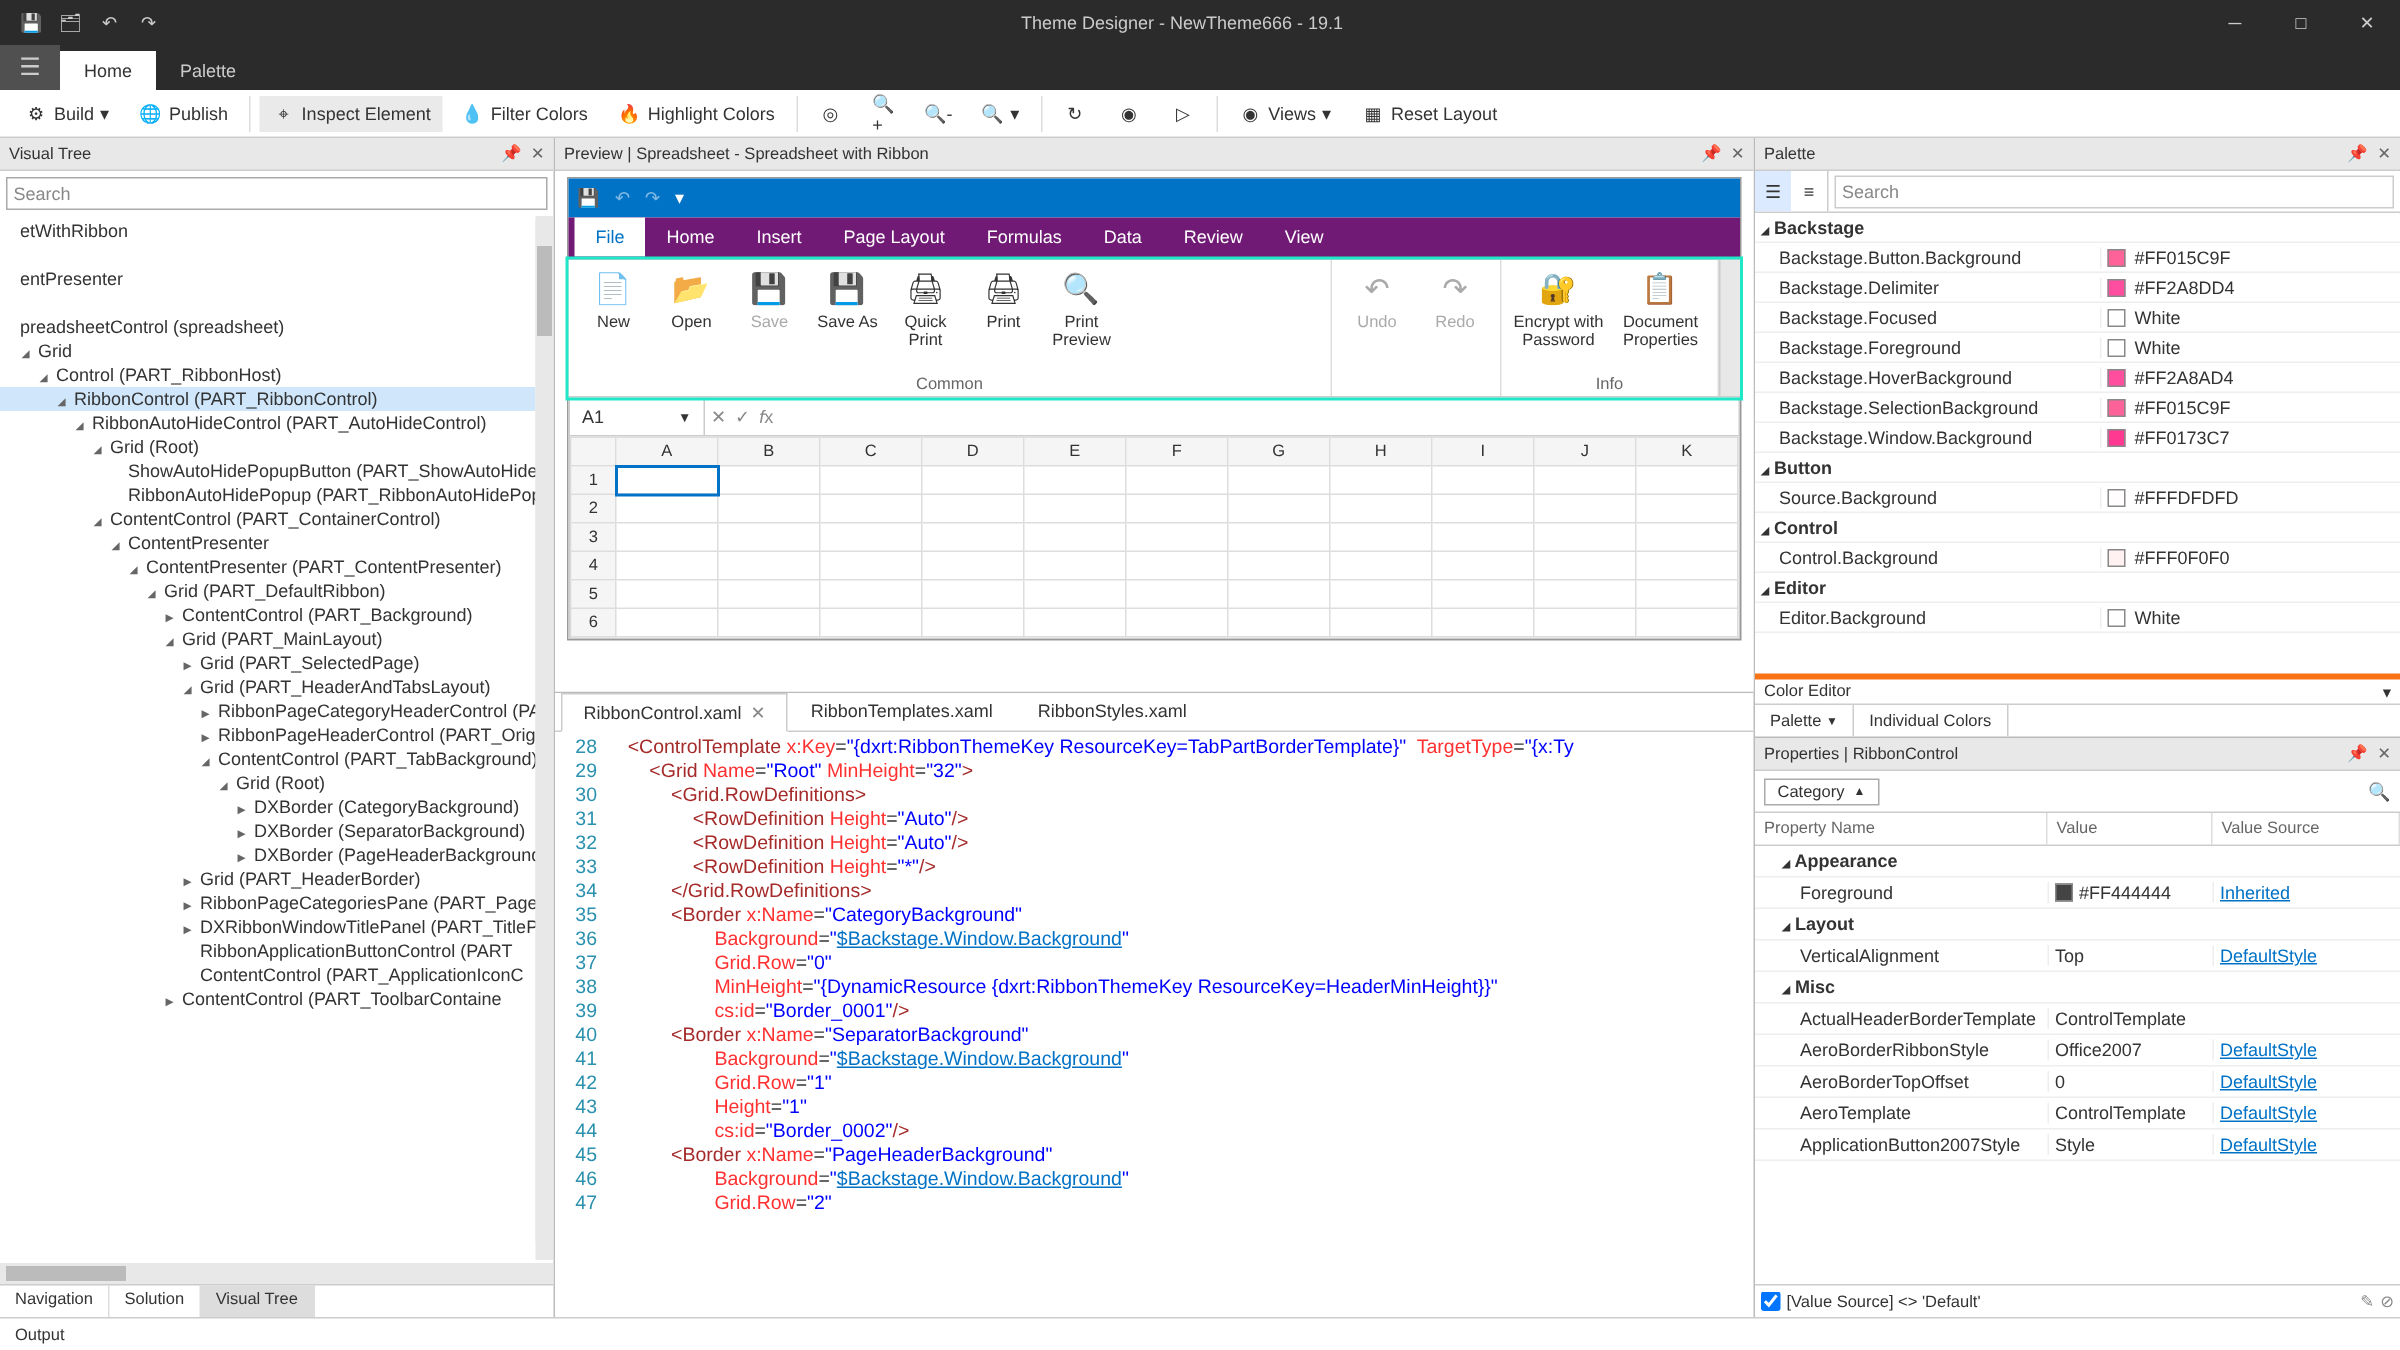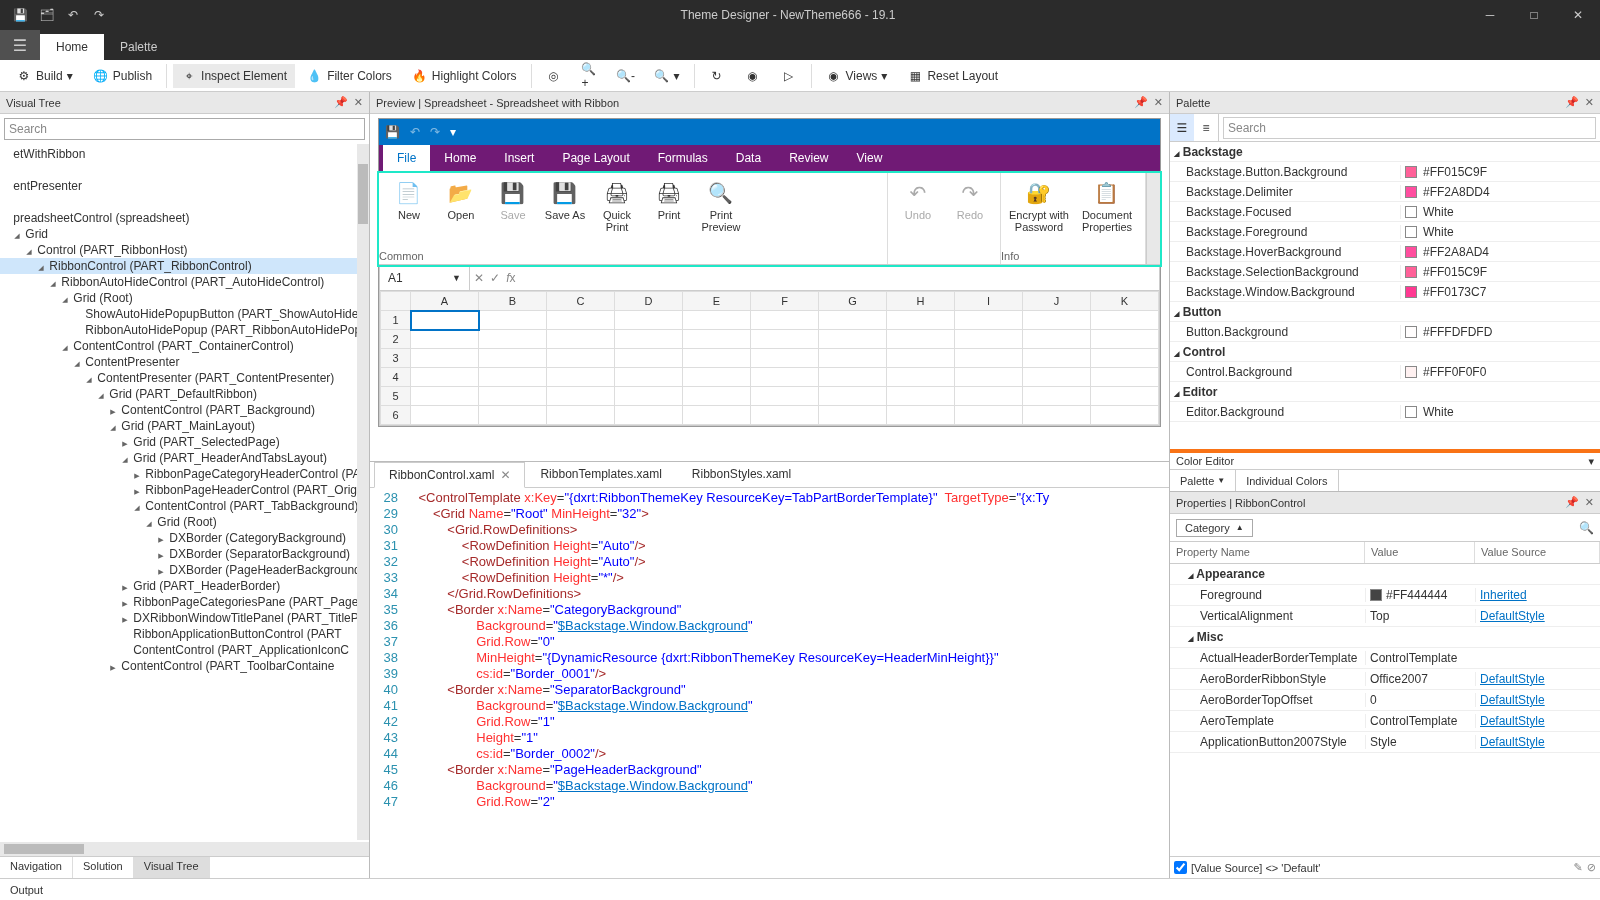--- a/index.html
+++ b/index.html
@@ -40,21 +40,21 @@
 .preview-area { height: 370px; display:flex; flex-direction:column; border-bottom: 1px solid #bbb; }
 .preview-body { flex:1; background:#fff; padding: 4px 8px; position:relative; }
 .ribbon-preview { border: 1px solid #999; background:#fff; }
 .ribbon-qat { height: 26px; background: #0173c7; display:flex; align-items:center; padding: 0 6px; gap: 10px; color:#fff; }
 .ribbon-tabs-row { height: 28px; background:#701a75; display:flex; align-items:flex-start; padding-left: 4px; }
 .rtab { padding: 6px 14px; color:#fff; font-size:12px; }
 .rtab.active { background:#fff; color:#0173c7; }
 .ribbon-content { height: 92px; background:#fff; display:flex; border-bottom: 1px solid #ccc; outline: 2px solid #1ee8c8; }
 .rgroup { border-right: 1px solid #ddd; display:flex; flex-direction:column; }
 .rgroup .buttons { flex:1; display:flex; align-items:flex-start; padding: 4px 6px; gap: 4px; }
-.rgroup .label { text-align:left; font-size:11px; color:#666; padding: 2px 0; }
+.rgroup .label { text-align:center; font-size:11px; color:#666; padding: 2px 0; }
 .rbtn { display:flex; flex-direction:column; align-items:center; justify-content:center; width: 48px; padding: 2px; font-size: 11px; text-align:center; line-height: 1.1; }
 .rbtn .ricon { width: 28px; height: 28px; margin-bottom: 2px; display:flex;align-items:center;justify-content:center; font-size: 20px; }
 .rbtn.disabled { color:#aaa; }
 .spreadsheet-head { height: 26px; border: 1px solid #ccc; border-top:none; display:flex; align-items:center; }
 .namebox { width: 90px; border-right:1px solid #ccc; height:100%; display:flex; align-items:center; padding: 0 8px; justify-content:space-between; }
 .fx-bar { flex:1; display:flex; align-items:center; padding:0 4px; gap: 6px; color:#888; }
 .grid-table { border:1px solid #ccc; border-top:none; }
 .grid-table table { border-collapse: collapse; width: 100%; table-layout: fixed; }
 .grid-table th, .grid-table td { border: 1px solid #ddd; height: 19px; font-size: 11px; font-weight:normal; text-align:center; background:#f5f5f5; }
 .grid-table td { background:#fff; }
@@ -548,21 +548,21 @@
             <div class="pval"><span class="swatch" style="background:#FF015C9F"></span>#FF015C9F</div>
           </div>
           <div class="palette-row">
             <div class="pname">Backstage.Window.Background</div>
             <div class="pval"><span class="swatch" style="background:#FF0173C7"></span>#FF0173C7</div>
           </div>
           <div class="palette-row group">
             <div class="pname"><span class="tg tg-down"></span> <b>Button</b></div>
           </div>
           <div class="palette-row">
-            <div class="pname">Button.Background</div>
+            <div class="pname">Source.Background</div>
             <div class="pval"><span class="swatch" style="background:#FFFDFDFD"></span>#FFFDFDFD</div>
           </div>
           <div class="palette-row group">
             <div class="pname"><span class="tg tg-down"></span> <b>Control</b></div>
           </div>
           <div class="palette-row">
             <div class="pname">Control.Background</div>
             <div class="pval"><span class="swatch" style="background:#FFF0F0F0"></span>#FFF0F0F0</div>
           </div>
           <div class="palette-row group">
@@ -610,20 +610,25 @@
           <div class="prop-row group">
             <div class="c1"><span class="tg tg-down"></span> Appearance</div>
             <div class="c2"></div>
             <div class="c3"></div>
           </div>
           <div class="prop-row">
             <div class="c1">Foreground</div>
             <div class="c2"><span class="swatch" style="background:#444444"></span>#FF444444</div>
             <div class="c3 link">Inherited</div>
           </div>
+          <div class="prop-row group">
+            <div class="c1"><span class="tg tg-down"></span> Layout</div>
+            <div class="c2"></div>
+            <div class="c3"></div>
+          </div>
           <div class="prop-row">
             <div class="c1">VerticalAlignment</div>
             <div class="c2">Top</div>
             <div class="c3 link">DefaultStyle</div>
           </div>
           <div class="prop-row group">
             <div class="c1"><span class="tg tg-down"></span> Misc</div>
             <div class="c2"></div>
             <div class="c3"></div>
           </div>

